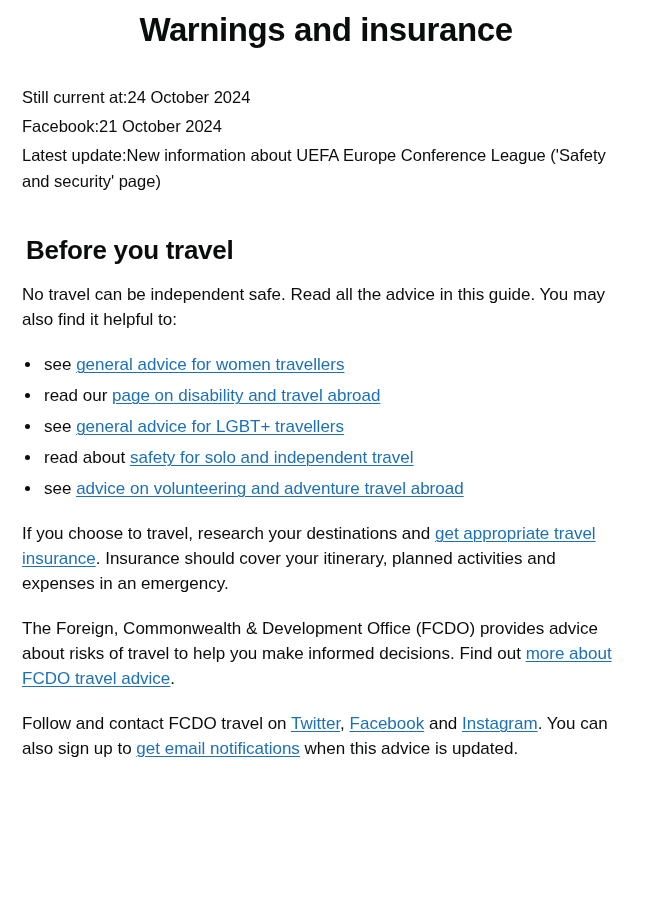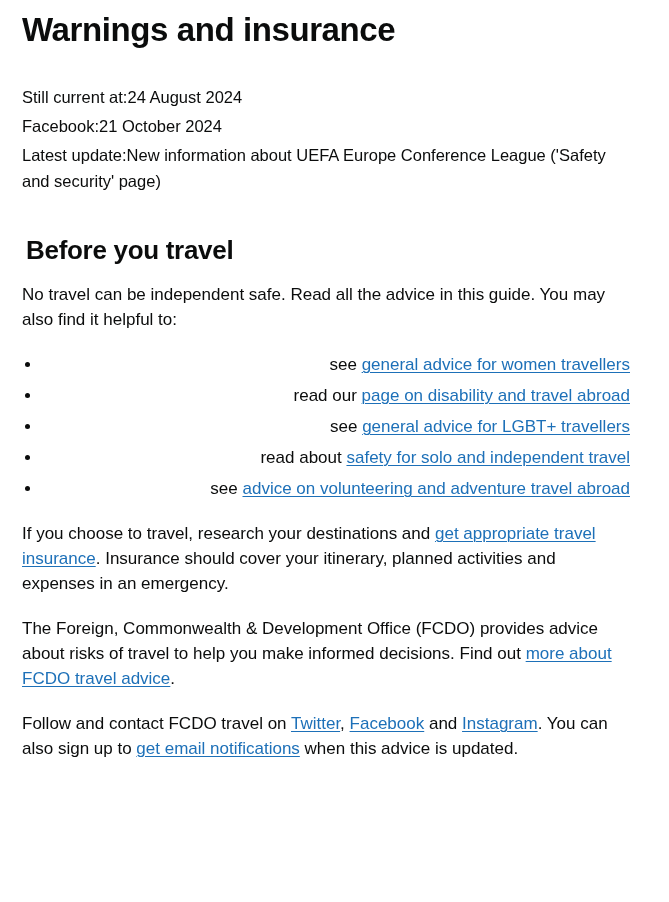--- a/index.html
+++ b/index.html
@@ -13,20 +13,21 @@
   .content {
     width: 650px;
     padding: 6px 20px 20px 22px;
   }
   h1.page-title {
     font-size: 33px;
     font-weight: 700;
     letter-spacing: -0.4px;
     line-height: 1.1;
     margin: 6px 0 36px 0;
+    text-align: center;
   }
   .meta-block { margin: 0 0 0 0; }
   .meta-line {
     font-size: 16.5px;
     line-height: 26px;
     margin: 0 0 3px 0;
   }
   .meta-label { }
   h2.section-heading {
     font-size: 26px;
@@ -43,21 +44,20 @@
   }
   p.body {
     font-size: 17px;
     line-height: 25px;
     margin: 0 0 20px 0;
   }
   ul.bullet-list {
     list-style: disc;
     margin: 0 0 20px 0;
     padding: 0 0 0 20px;
-    text-align: right;
   }
   ul.bullet-list li {
     font-size: 17px;
     line-height: 25px;
     margin: 0 0 6px 0;
     padding-left: 2px;
   }
   a.inline-link {
     color: #1d70b8;
     text-decoration: underline;
@@ -68,21 +68,21 @@
 </style>
 </head>
 <body>
 
 <main class="content">
 
   <h1 class="page-title">Warnings and insurance</h1>
 
   <div class="meta-block">
     <p class="meta-line">
-      <span class="meta-label">Still current at:</span><span class="meta-value">24 August 2024</span>
+      <span class="meta-label">Still current at:</span><span class="meta-value">24 October 2024</span>
     </p>
     <p class="meta-line">
       <span class="meta-label">Facebook:</span><span class="meta-value">21 October 2024</span>
     </p>
     <p class="meta-line">
       <span class="meta-label">Latest update:</span><span class="meta-value">New information about UEFA Europe Conference League ('Safety and security' page)</span>
     </p>
   </div>
 
   <h2 class="section-heading">Before you travel</h2>

